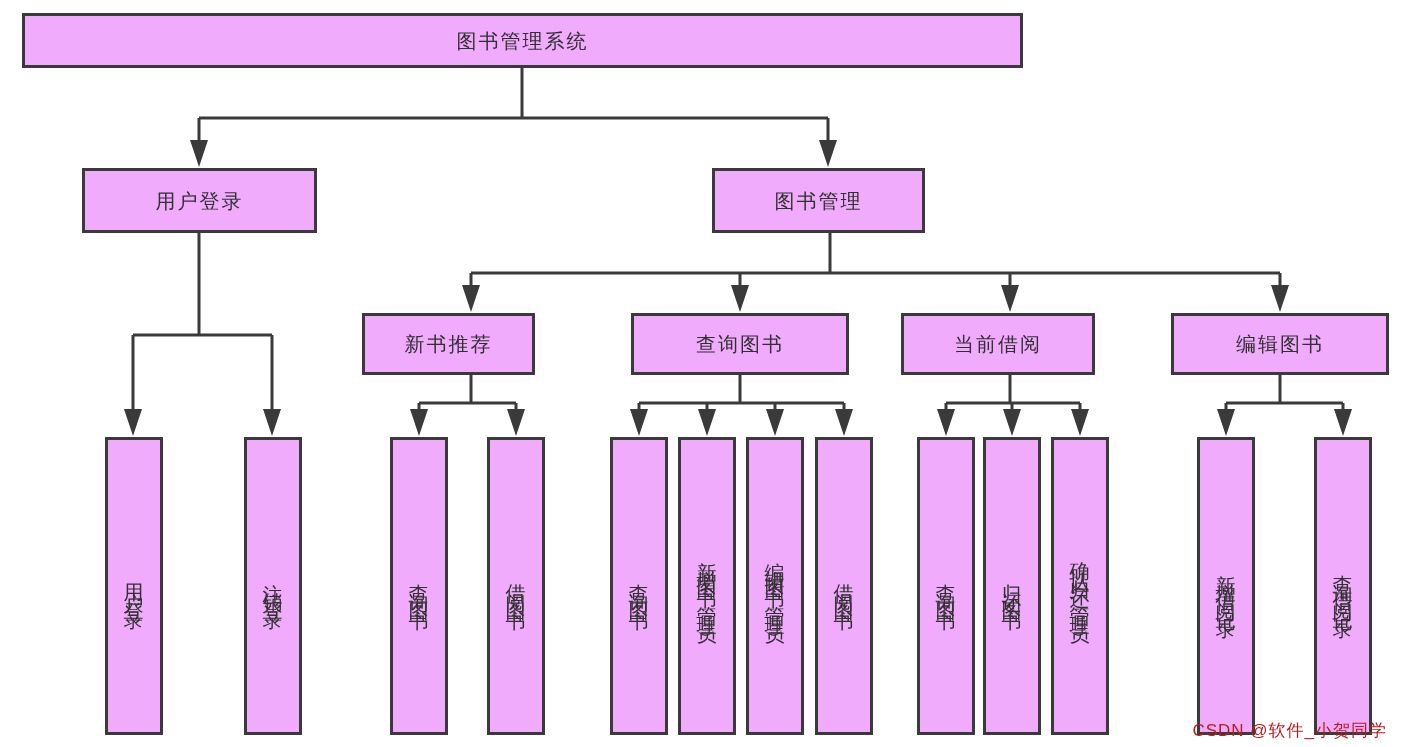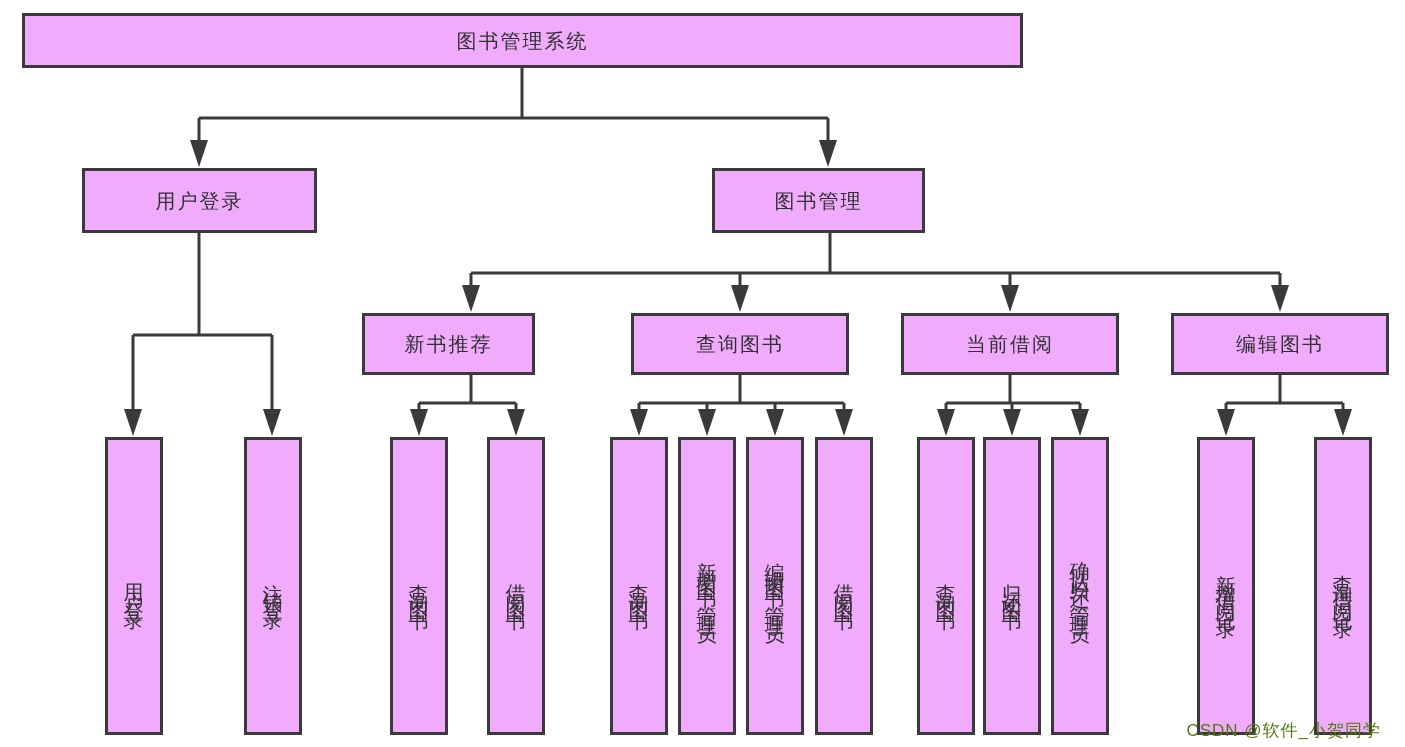--- a/index.html
+++ b/index.html
@@ -32,24 +32,24 @@
   .box.v {
     width: 58px;
     height: 298px;
     writing-mode: vertical-rl;
     text-orientation: mixed;
     letter-spacing: 9px;
     font-size: 20px;
   }
   .watermark {
     position: absolute;
-    right: 24px;
+    right: 18px;
     bottom: 5px;
     font-size: 17px;
-    color: #4d7c0f;
+    color: #b91c1c;
     letter-spacing: 1px;
     z-index: 5;
     white-space: nowrap;
   }
 </style>
 </head>
 <body>
 
 <div class="diagram">
 
@@ -93,21 +93,21 @@
     </g>
   </svg>
 
   <div class="box" style="left:22px;top:13px;width:1001px;height:55px">图书管理系统</div>
 
   <div class="box" style="left:82px;top:168px;width:235px;height:65px">用户登录</div>
   <div class="box" style="left:712px;top:168px;width:213px;height:65px">图书管理</div>
 
   <div class="box" style="left:362px;top:313px;width:173px;height:62px">新书推荐</div>
   <div class="box" style="left:631px;top:313px;width:218px;height:62px">查询图书</div>
-  <div class="box" style="left:901px;top:313px;width:218px;height:62px">当前借阅</div>
+  <div class="box" style="left:901px;top:313px;width:194px;height:62px">当前借阅</div>
   <div class="box" style="left:1171px;top:313px;width:218px;height:62px">编辑图书</div>
 
   <div class="box v" style="left:105px;top:437px">用户登录</div>
   <div class="box v" style="left:244px;top:437px">注销登录</div>
 
   <div class="box v" style="left:390px;top:437px">查询图书</div>
   <div class="box v" style="left:487px;top:437px">借阅图书</div>
 
   <div class="box v" style="left:610px;top:437px">查询图书</div>
   <div class="box v" style="left:678px;top:437px">新增图书（管理员）</div>

